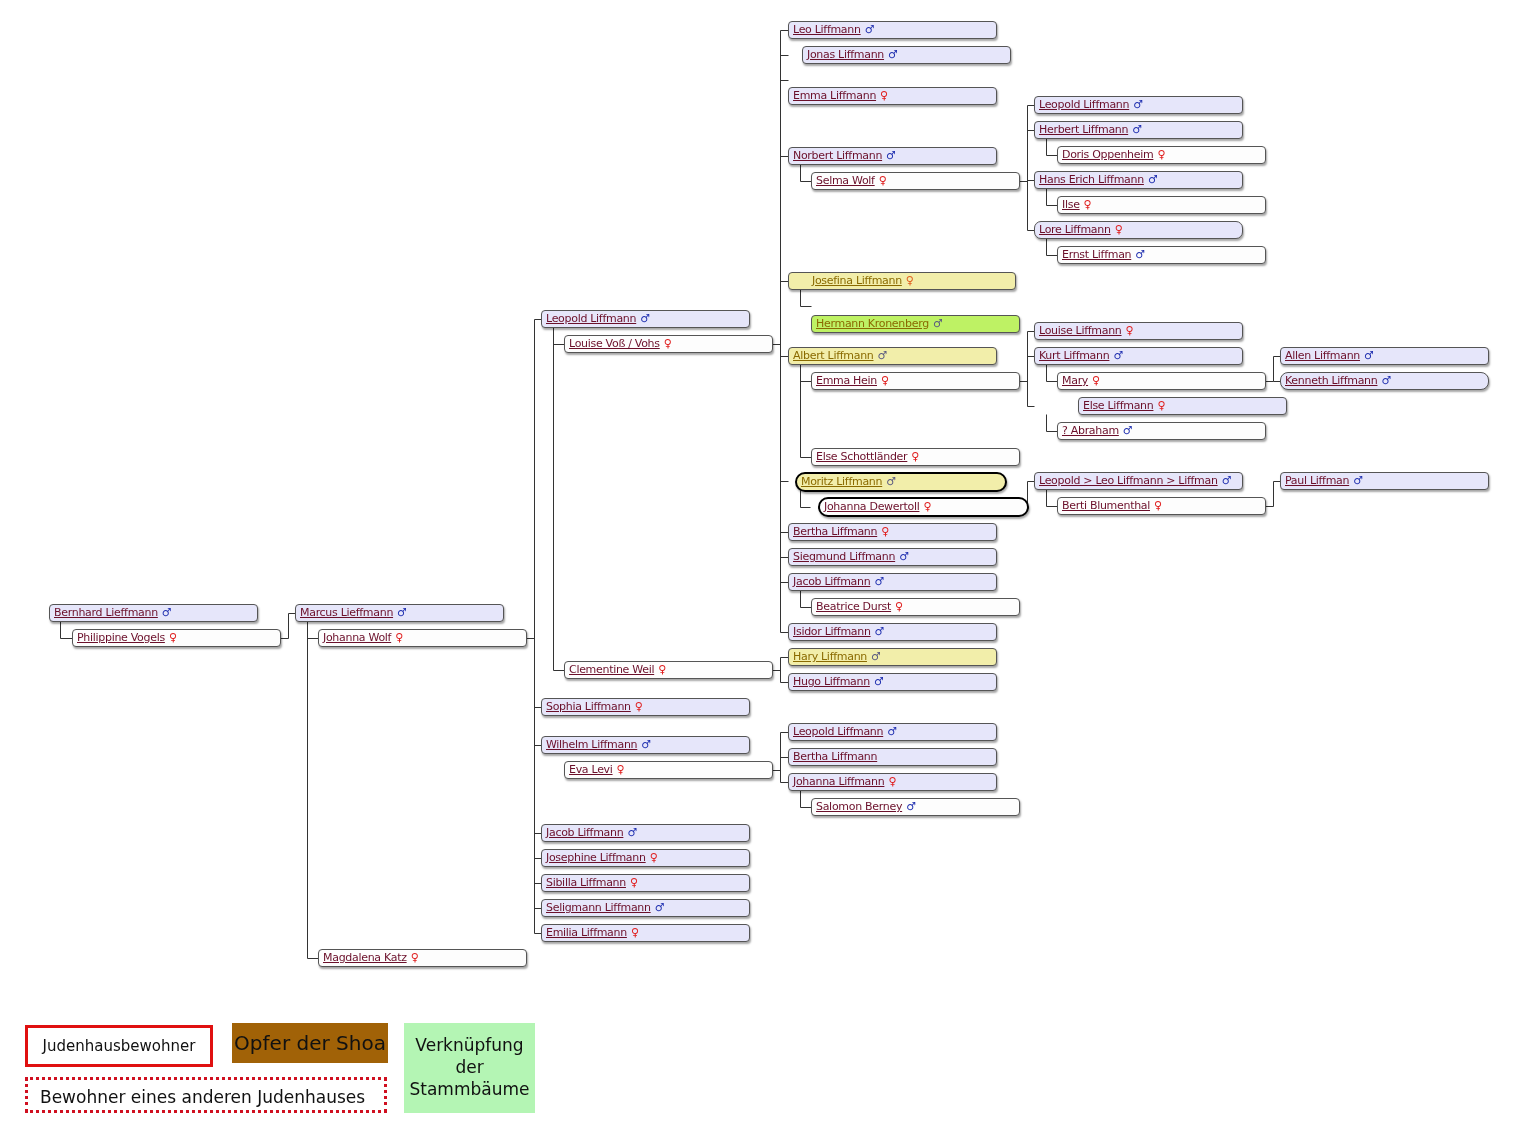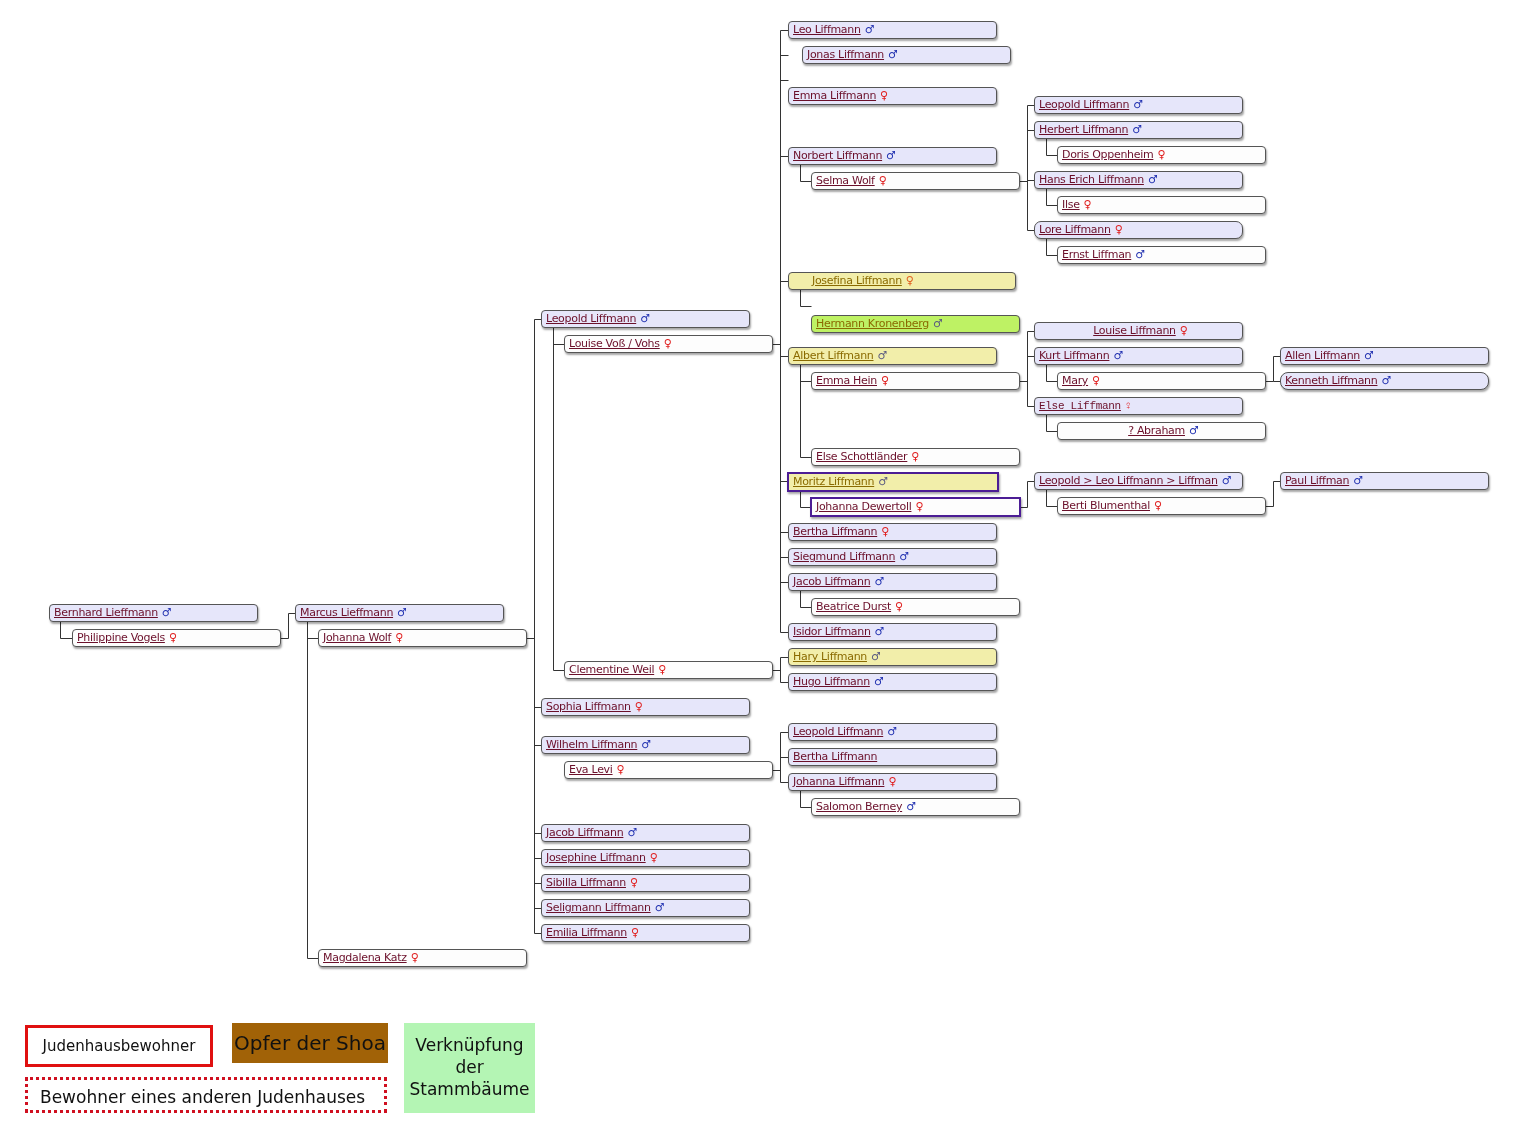--- a/index.html
+++ b/index.html
@@ -4,21 +4,21 @@
 <style>
   html,body{margin:0;padding:0;background:#ffffff;}
   body{width:1522px;height:1140px;position:relative;overflow:hidden;font-family:"DejaVu Sans",sans-serif;}
   #lines{position:absolute;left:0;top:0;width:1522px;height:1140px;}
   .box{position:absolute;height:16px;border:1px solid #555;border-radius:4px;box-shadow:1px 2px 2px rgba(0,0,0,0.35);
        font-size:11px;line-height:16px;padding-left:4px;white-space:nowrap;box-sizing:content-box;}
   .box.person{background:#e6e6fa;}
   .box.spouse{background:#fdfdfd;}
   .box.victim{background:#f2eeaa;}
   .box.victim-spouse{background:#bef264;margin-top:18px;}
-  .box.resident{border:2px solid #4c1d95;border-radius:0;}
+  .box.resident{border:2px solid #000000;border-radius:10px;margin-left:8px;}
   .name{text-decoration:underline;color:#6b0f2a;cursor:pointer;letter-spacing:-0.3px;}
   .box.victim .name,.box.victim-spouse .name{color:#8a6a00;}
   .sym{margin-left:4px;font-size:11px;}
   .sym.m{color:#2030b0;}
   .sym.f{color:#e02020;}
   .box.victim .sym.m,.box.victim-spouse .sym.m{color:#5a5a80;}
   .box.victim .sym.f{color:#e06020;}
   .legend{position:absolute;font-family:"DejaVu Sans",sans-serif;color:#111;}
   #leg-resident{left:25px;top:1025px;width:182px;height:36px;border:3px solid #e01010;background:#fff;font-size:15px;line-height:36px;text-align:center;}
   #leg-other{left:25px;top:1077px;width:358px;height:34px;border:3px dotted #d01020;background:#fff;font-size:17px;line-height:34px;padding-left:12px;box-sizing:border-box;width:362px;height:36px;}
@@ -159,25 +159,25 @@
     <div class="box person" style="left: 788px; top: 748px; width: 203px;"><span class="name">Bertha Liffmann</span></div>
     <div class="box person" style="left: 788px; top: 773px; width: 203px;"><span class="name">Johanna Liffmann</span><span class="sym f">♀</span></div>
     <div class="box spouse" style="left: 811px; top: 798px; width: 203px;"><span class="name">Salomon Berney</span><span class="sym m">♂</span></div>
     <div class="box person" style="left: 1034px; top: 96px; width: 203px;"><span class="name">Leopold Liffmann</span><span class="sym m">♂</span></div>
     <div class="box person" style="left: 1034px; top: 121px; width: 203px;"><span class="name">Herbert Liffmann</span><span class="sym m">♂</span></div>
     <div class="box spouse" style="left: 1057px; top: 146px; width: 203px;"><span class="name">Doris Oppenheim</span><span class="sym f">♀</span></div>
     <div class="box person" style="left: 1034px; top: 171px; width: 203px;"><span class="name">Hans Erich Liffmann</span><span class="sym m">♂</span></div>
     <div class="box spouse" style="left: 1057px; top: 196px; width: 203px;"><span class="name">Ilse</span><span class="sym f">♀</span></div>
     <div class="box person" style="left: 1034px; top: 221px; width: 203px; border-radius: 7px;"><span class="name">Lore Liffmann</span><span class="sym f">♀</span></div>
     <div class="box spouse" style="left: 1057px; top: 246px; width: 203px;"><span class="name">Ernst Liffman</span><span class="sym m">♂</span></div>
-    <div class="box person" style="left: 1034px; top: 322px; width: 203px; text-align: center;"><span class="name">Louise Liffmann</span><span class="sym f">♀</span></div>
+    <div class="box person" style="left: 1034px; top: 322px; width: 203px;"><span class="name">Louise Liffmann</span><span class="sym f">♀</span></div>
     <div class="box person" style="left: 1034px; top: 347px; width: 203px;"><span class="name">Kurt Liffmann</span><span class="sym m">♂</span></div>
     <div class="box spouse" style="left: 1057px; top: 372px; width: 203px;"><span class="name">Mary</span><span class="sym f">♀</span></div>
-    <div class="box person" style="left: 1034px; top: 397px; width: 203px; font-family: Liberation Mono, monospace;"><span class="name">Else Liffmann</span><span class="sym f">♀</span></div>
-    <div class="box spouse" style="left: 1057px; top: 422px; width: 203px; text-align: center;"><span class="name">? Abraham</span><span class="sym m">♂</span></div>
+    <div class="box person" style="left: 1078px; top: 397px; width: 203px;"><span class="name">Else Liffmann</span><span class="sym f">♀</span></div>
+    <div class="box spouse" style="left: 1057px; top: 422px; width: 203px;"><span class="name">? Abraham</span><span class="sym m">♂</span></div>
     <div class="box person" style="left: 1280px; top: 347px; width: 203px;"><span class="name">Allen Liffmann</span><span class="sym m">♂</span></div>
     <div class="box person" style="left: 1280px; top: 372px; width: 203px; border-radius: 8px;"><span class="name">Kenneth Liffmann</span><span class="sym m">♂</span></div>
     <div class="box person" style="left: 1034px; top: 472px; width: 203px;"><span class="name">Leopold &gt; Leo Liffmann &gt; Liffman</span><span class="sym m">♂</span></div>
     <div class="box spouse" style="left: 1057px; top: 497px; width: 203px;"><span class="name">Berti Blumenthal</span><span class="sym f">♀</span></div>
     <div class="box person" style="left: 1280px; top: 472px; width: 203px;"><span class="name">Paul Liffman</span><span class="sym m">♂</span></div>
   </div>
 
 <div class="legend" id="leg-resident"><span>Judenhausbewohner</span></div>
 <div class="legend" id="leg-other"><span>Bewohner eines anderen Judenhauses</span></div>
 <div class="legend" id="leg-victim"><span>Opfer der Shoa</span></div>

